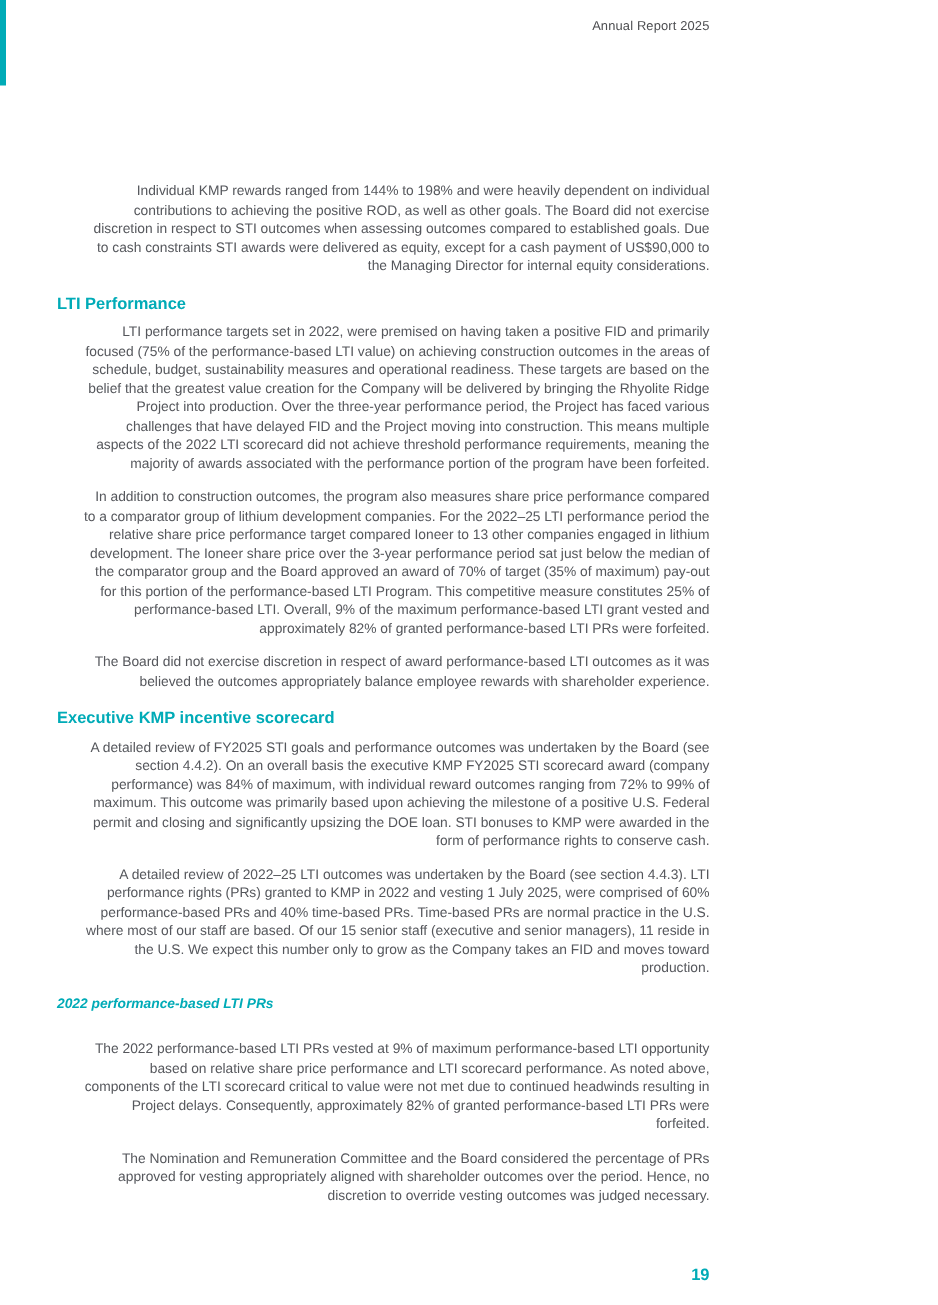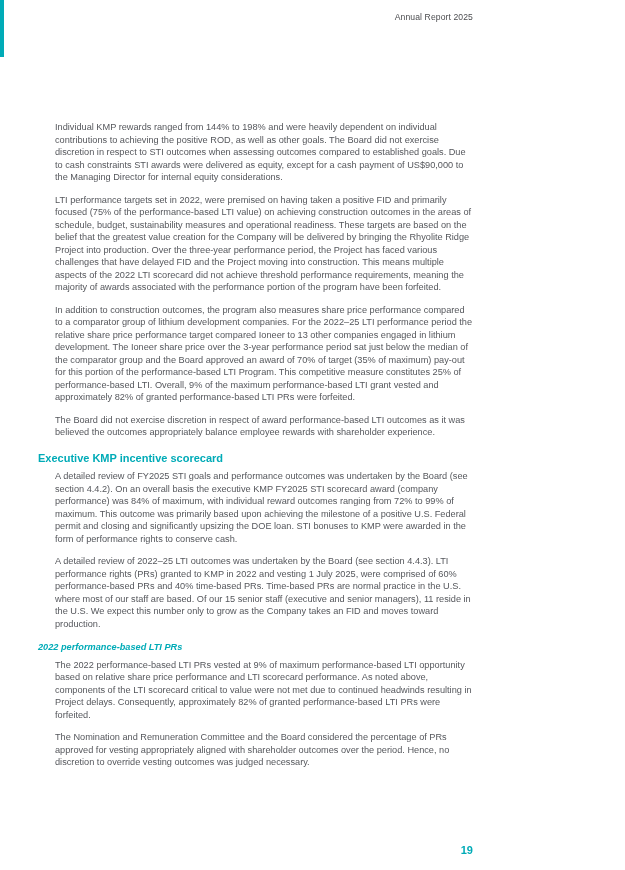--- a/index.html
+++ b/index.html
@@ -41,35 +41,36 @@
     position: absolute;
     left: 38px;
     right: 37px;
     top: 121px;
   }
   p.body {
     font-size: 9.2px;
     line-height: 12.5px;
     margin: 0 0 10px 17px;
     color: var(--body-text);
+    text-align: right;
   }
   h2.section-heading {
     font-size: 11px;
     line-height: 12.5px;
     font-weight: bold;
     color: var(--accent);
     margin: 13px 0 6px 0;
   }
   h3.sub-heading {
     font-size: 9.2px;
     line-height: 12.5px;
     font-weight: bold;
     font-style: italic;
     color: var(--accent);
-    margin: 11px 0 5px 0;
+    margin: 11px 0 18px 0;
   }
   .page-number {
     position: absolute;
     right: 37px;
     bottom: 14px;
     font-size: 11px;
     font-weight: bold;
     color: var(--accent);
   }
 </style>
@@ -79,20 +80,21 @@
 <div class="page">
 
   <div class="accent-bar"></div>
 
   <div class="header">Annual Report 2025</div>
 
   <div class="content">
 
     <p class="body">Individual KMP rewards ranged from 144% to 198% and were heavily dependent on individual contributions to achieving the positive ROD, as well as other goals. The Board did not exercise discretion in respect to STI outcomes when assessing outcomes compared to established goals. Due to cash constraints STI awards were delivered as equity, except for a cash payment of US$90,000 to the Managing Director for internal equity considerations.</p>
 
+    <h2 class="section-heading">LTI Performance</h2>
 
     <p class="body">LTI performance targets set in 2022, were premised on having taken a positive FID and primarily focused (75% of the performance-based LTI value) on achieving construction outcomes in the areas of schedule, budget, sustainability measures and operational readiness. These targets are based on the belief that the greatest value creation for the Company will be delivered by bringing the Rhyolite Ridge Project into production. Over the three-year performance period, the Project has faced various challenges that have delayed FID and the Project moving into construction. This means multiple aspects of the 2022 LTI scorecard did not achieve threshold performance requirements, meaning the majority of awards associated with the performance portion of the program have been forfeited.</p>
 
     <p class="body">In addition to construction outcomes, the program also measures share price performance compared to a comparator group of lithium development companies. For the 2022–25 LTI performance period the relative share price performance target compared Ioneer to 13 other companies engaged in lithium development. The Ioneer share price over the 3-year performance period sat just below the median of the comparator group and the Board approved an award of 70% of target (35% of maximum) pay-out for this portion of the performance-based LTI Program. This competitive measure constitutes 25% of performance-based LTI. Overall, 9% of the maximum performance-based LTI grant vested and approximately 82% of granted performance-based LTI PRs were forfeited.</p>
 
     <p class="body">The Board did not exercise discretion in respect of award performance-based LTI outcomes as it was believed the outcomes appropriately balance employee rewards with shareholder experience.</p>
 
     <h2 class="section-heading">Executive KMP incentive scorecard</h2>
 
     <p class="body">A detailed review of FY2025 STI goals and performance outcomes was undertaken by the Board (see section 4.4.2). On an overall basis the executive KMP FY2025 STI scorecard award (company performance) was 84% of maximum, with individual reward outcomes ranging from 72% to 99% of maximum. This outcome was primarily based upon achieving the milestone of a positive U.S. Federal permit and closing and significantly upsizing the DOE loan. STI bonuses to KMP were awarded in the form of performance rights to conserve cash.</p>

